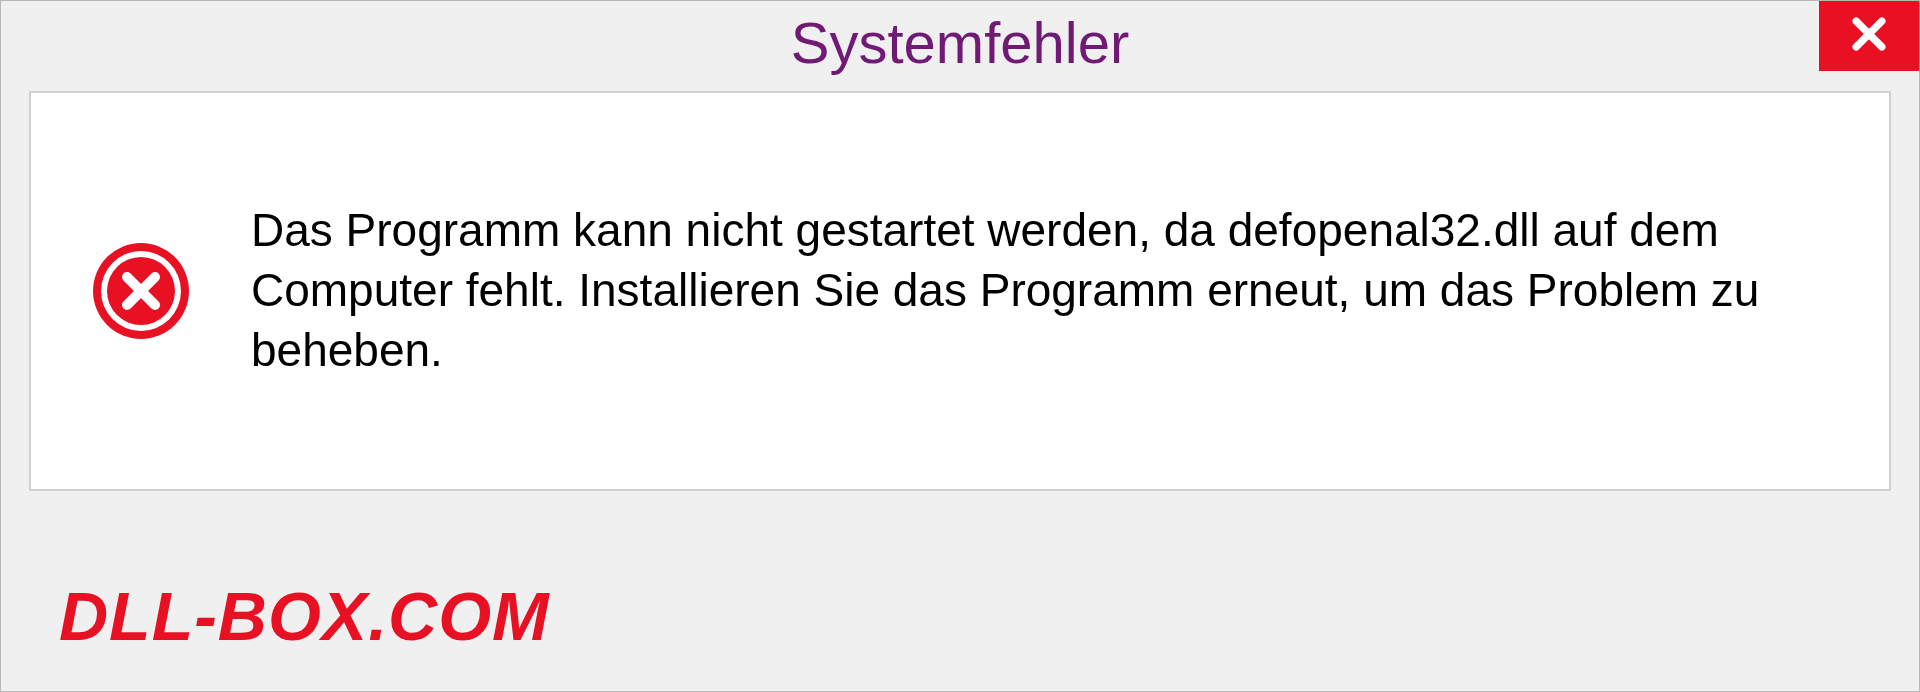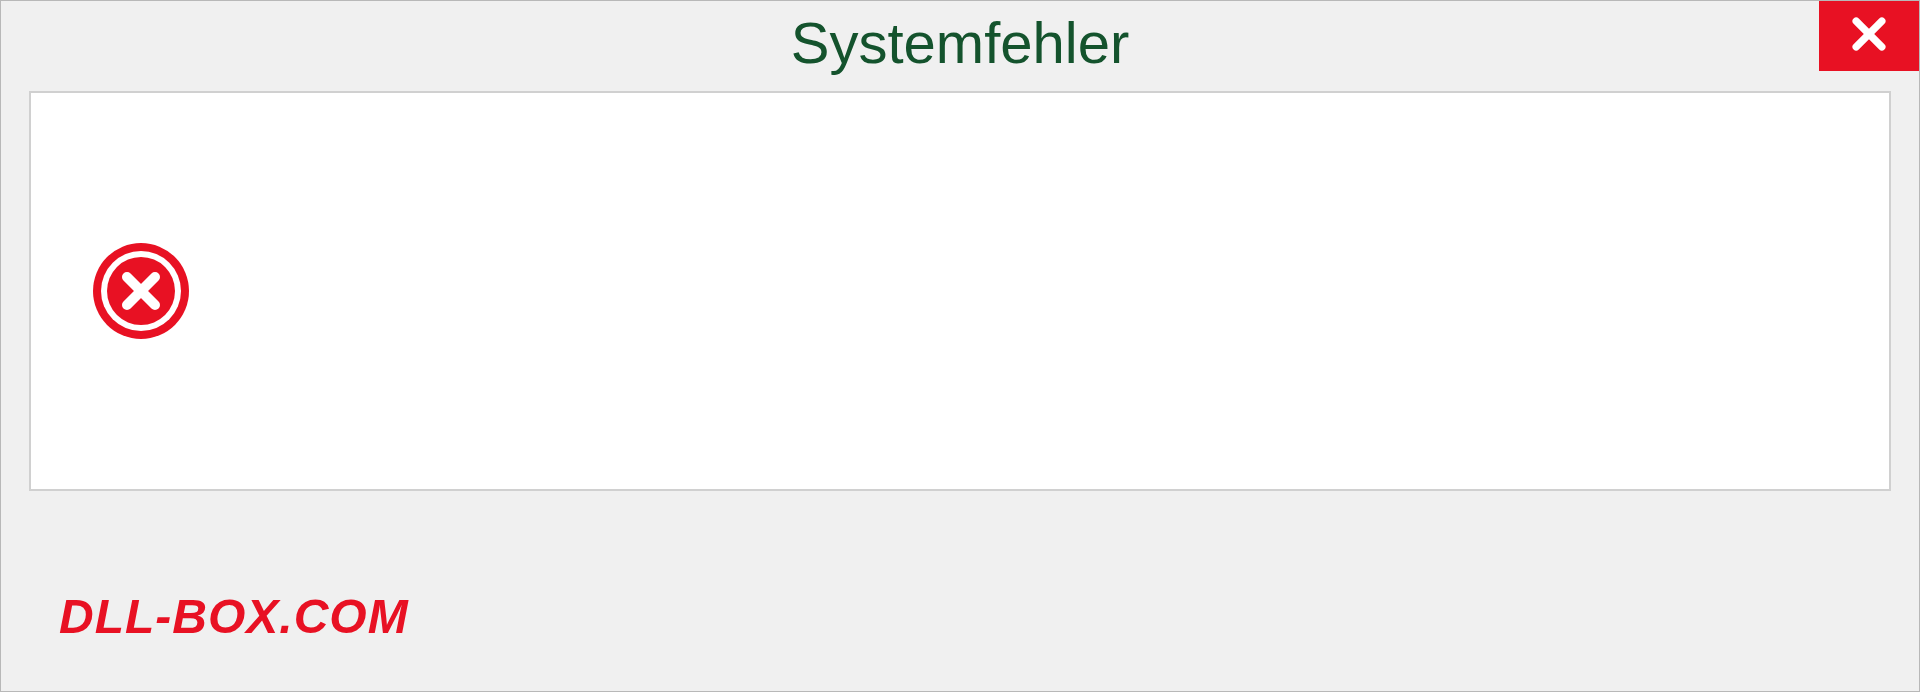--- a/index.html
+++ b/index.html
@@ -27,21 +27,21 @@
       height: 90px;
       display: flex;
       align-items: flex-start;
       justify-content: center;
       position: relative;
       padding-top: 8px;
     }
     .title {
       font-size: 58px;
       font-weight: 400;
-      color: #14532d;
+      color: #701a75;
       text-align: center;
     }
     .close-button {
       position: absolute;
       top: 0;
       right: 0;
       width: 100px;
       height: 70px;
       background: #e81123;
       display: flex;
@@ -78,21 +78,21 @@
       font-weight: 400;
     }
     .footer {
       height: 150px;
       display: flex;
       align-items: center;
       justify-content: space-between;
       padding: 0 48px 0 58px;
     }
     .watermark {
-      font-size: 48px;
+      font-size: 68px;
       font-weight: 900;
       font-style: italic;
       color: #e81123;
       letter-spacing: 1px;
       font-family: Arial, sans-serif;
     }
     .ok-button {
       width: 320px;
       height: 88px;
       background: #e8e8e8;
@@ -126,19 +126,20 @@
     <div class="message-box">
       <div class="error-icon">
         <svg viewBox="0 0 100 100">
           <circle cx="50" cy="50" r="48" fill="#e81123"></circle>
           <circle cx="50" cy="50" r="40" fill="#ffffff"></circle>
           <circle cx="50" cy="50" r="34" fill="#e81123"></circle>
           <line x1="36" y1="36" x2="64" y2="64" stroke="#ffffff" stroke-width="10" stroke-linecap="round"></line>
           <line x1="64" y1="36" x2="36" y2="64" stroke="#ffffff" stroke-width="10" stroke-linecap="round"></line>
         </svg>
       </div>
+      <div class="message-text">Das Programm kann nicht gestartet werden, da defopenal32.dll auf dem Computer fehlt. Installieren Sie das Programm erneut, um das Problem zu beheben.</div>
     </div>
   </div>
 
   <div class="footer">
     <div class="watermark">DLL-BOX.COM</div>
   </div>
 </div>
 
 </body></html>

